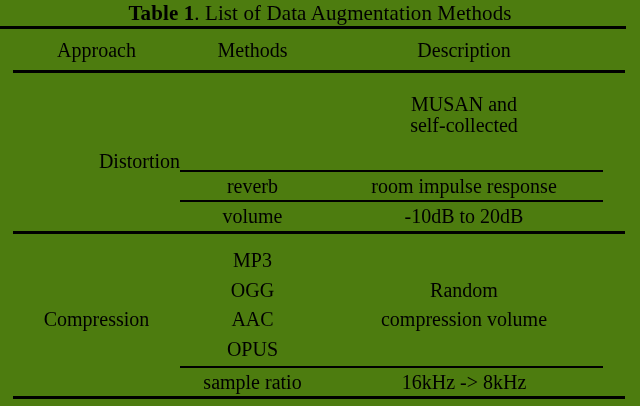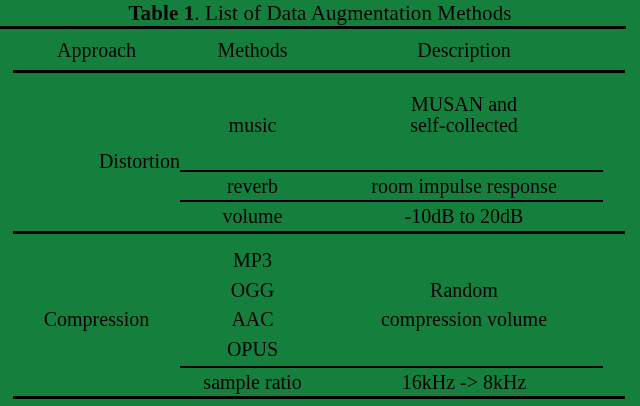--- a/index.html
+++ b/index.html
@@ -13,21 +13,21 @@
     font-family: "Liberation Serif", "DejaVu Serif", serif;
     color: #000000;
     overflow: hidden;
     position: relative;
   }
 
   #page {
     position: relative;
     width: 640px;
     height: 406px;
-    background: #15803d;
+    background: #4d7c0f;
   }
 
   
   .caption {
     position: absolute;
     left: 0;
     top: 0px;
     width: 640px;
     text-align: center;
     font-size: 21px;
@@ -115,21 +115,20 @@
   <div class="rule rule-part rule-p1"></div>
   <div class="rule rule-part rule-p2"></div>
   <div class="rule rule-part rule-p3"></div>
 
   <div class="cell col-approach hdr">Approach</div>
   <div class="cell col-methods hdr">Methods</div>
   <div class="cell col-description hdr">Description</div>
 
   <div class="cell col-approach r-distortion-label">Distortion</div>
 
-  <div class="cell col-methods r-music">music</div>
   <div class="cell col-methods r-reverb">reverb</div>
   <div class="cell col-methods r-volume">volume</div>
 
   <div class="cell col-description d-musan">MUSAN and</div>
   <div class="cell col-description d-self">self-collected</div>
   <div class="cell col-description d-reverb">room impulse response</div>
   <div class="cell col-description d-volume">-10dB to 20dB</div>
 
   <div class="cell col-approach r-compression-label">Compression</div>
 

